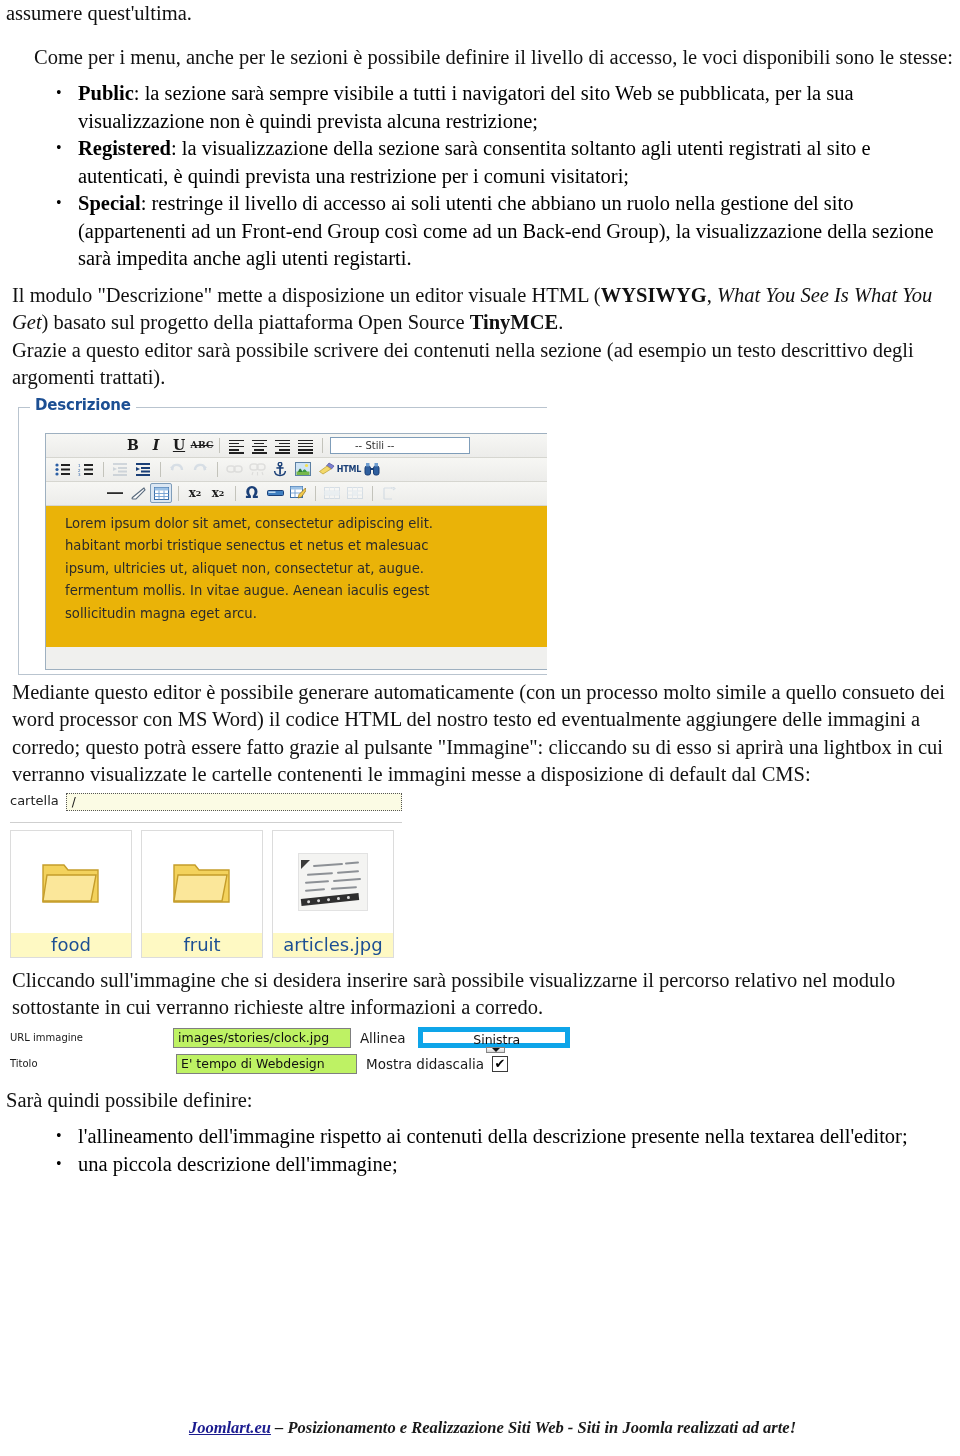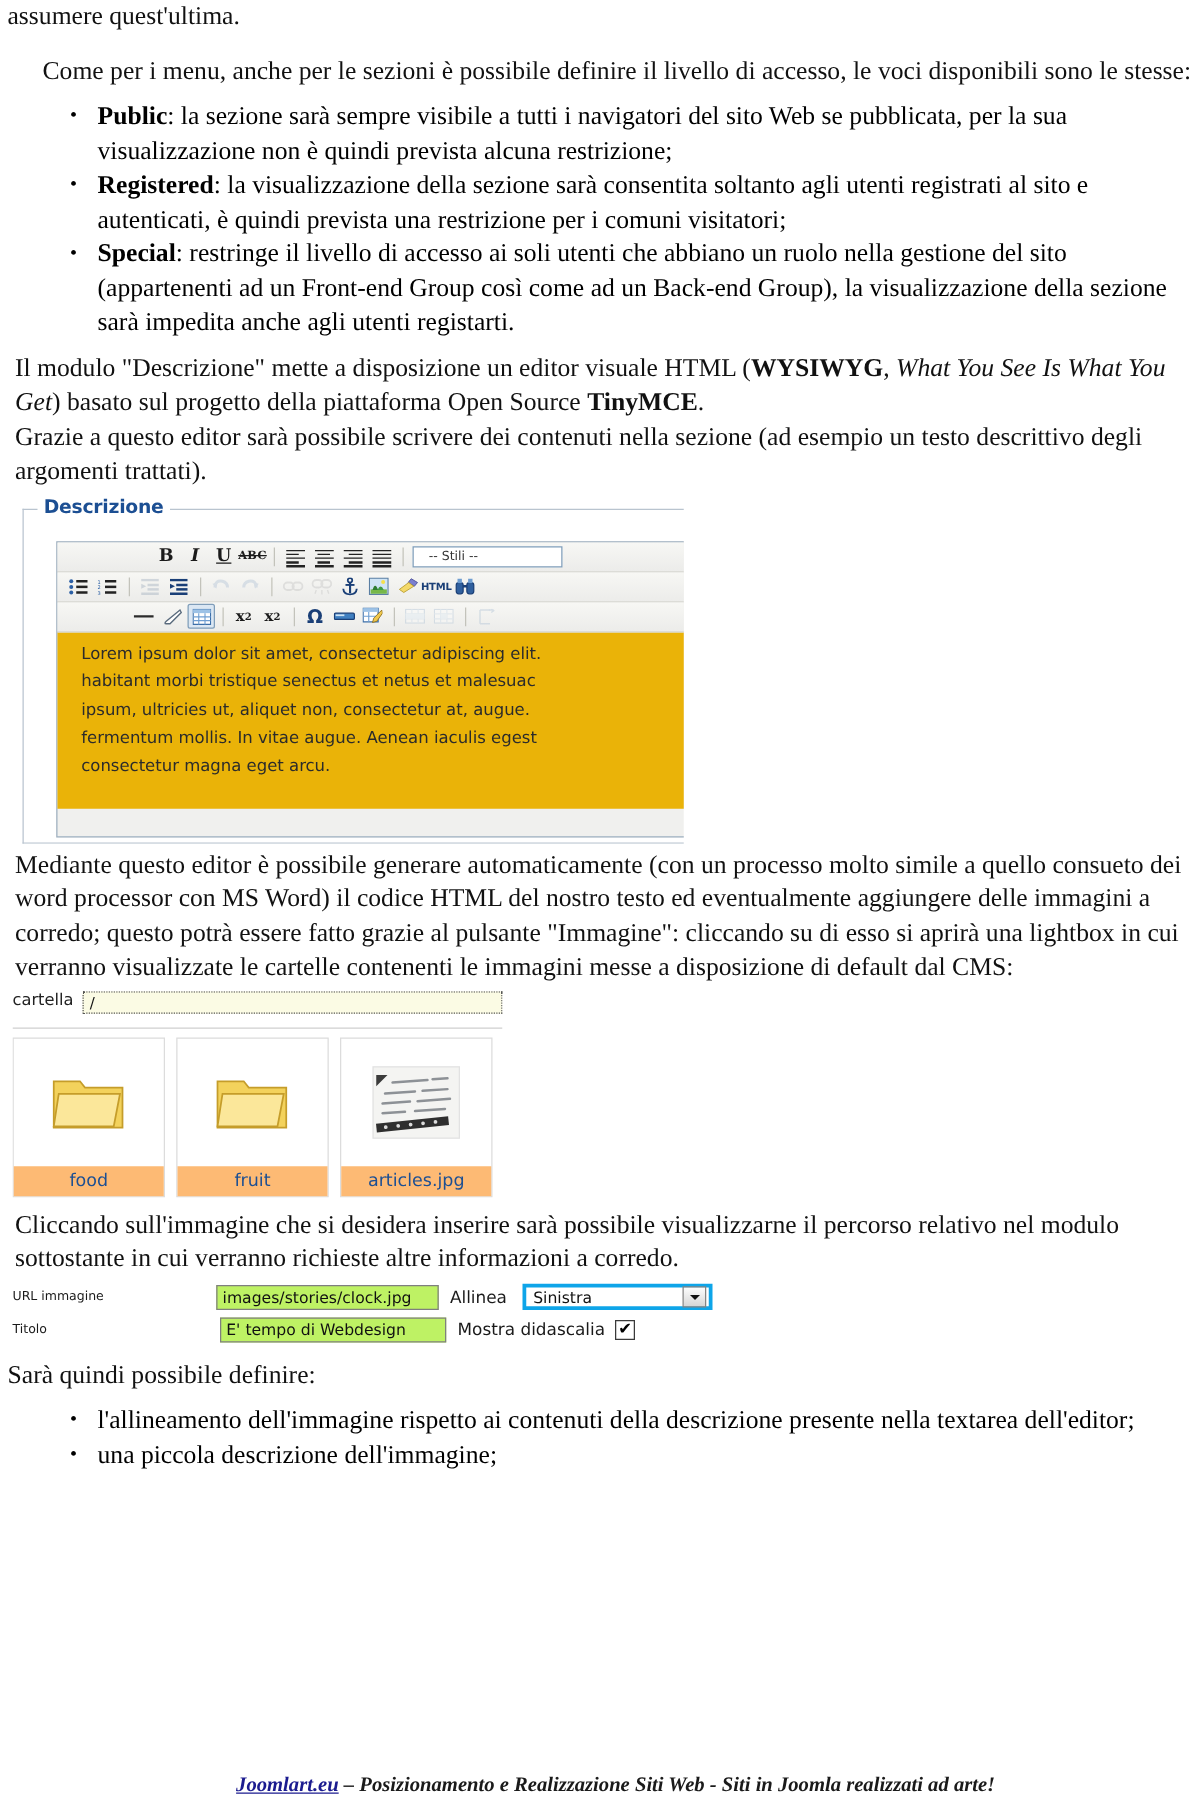--- a/index.html
+++ b/index.html
@@ -119,27 +119,27 @@
   .tb-html { font-family:"DejaVu Sans",sans-serif; font-weight:bold; font-size:8px; color:#1a3f77; letter-spacing:-0.2px;}
   .tb-omega { font-family:"DejaVu Sans",sans-serif; font-size:15px; color:#1a3f77; font-weight:bold;}
   .tb-sub, .tb-sup { font-family:"DejaVu Serif",serif; font-weight:bold; font-size:12px; }
   .tb-sub sub, .tb-sup sup { font-size:8px; }
 
   .align-ico { width:15px; height:11px; display:block; }
   .align-ico i {
     display:block; height:1.6px; background:#222; margin-bottom:1.6px;
   }
   .stili-select {
-    width:120px; height:17px;
+    width:140px; height:17px;
     border:1px solid #7f9db9;
     background:#fff;
     font-size:10px;
     font-family:"DejaVu Sans",sans-serif;
     display:flex; align-items:center;
-    padding-left:12px;
+    padding-left:24px;
     color:#333;
     margin-left:2px;
   }
   .mce-content {
     background:#eab308;
     height:141px;
     padding:7px 0 0 19px;
     overflow:hidden;
   }
   .mce-content p {
@@ -187,24 +187,24 @@
     display:flex; flex-direction:column;
     align-items:center; justify-content:flex-end;
   }
   .thumb-img {
     flex:1;
     display:flex; align-items:center; justify-content:center;
     width:100%;
   }
   .thumb-cap {
     width:100%; height:24px;
-    background:#fdba74;
+    background:#fef9c3;
     display:flex; align-items:center; justify-content:center;
     color:#1c4f93;
-    font-size:14px;
+    font-size:18px;
   }
   .folder-svg { width:62px; height:50px; display:block; }
   .photo-thumb {
     width:70px; height:58px;
     background:#f4f4f2;
     border:1px solid #e2e2e2;
     position:relative; overflow:hidden;
   }
   .photo-thumb .sc {
     position:absolute; height:2px; background:#8d9196;
@@ -244,27 +244,28 @@
     font-size:12.5px;
     display:flex; align-items:center;
     padding-left:4px;
     color:#111;
     overflow:hidden; white-space:nowrap;
   }
   .form-sublabel { margin-left:9px; font-size:13.5px; }
   .form-select {
     margin-left:12px;
     width:155px; height:21px;
-    border:3px solid #0ea5e9;
+    border:5px solid #0ea5e9;
     background:#fff;
     font-size:12.5px;
     display:flex; align-items:center; justify-content:space-between;
     padding-left:6px;
     color:#111;
     position:relative;
+    flex-direction:column;
   }
   .form-select .arrow-box {
     width:19px; height:17px;
     margin-right:2px;
     background:linear-gradient(#fdfdfd,#d6d6d6);
     border:1px solid #848484;
     display:flex; align-items:center; justify-content:center;
   }
   .form-select .arrow-box b {
     width:0;height:0;
@@ -543,21 +544,21 @@
               <path d="M9 1 L13 1 M11 0 L13 1.5 L11 3" stroke="#9bb4cd" stroke-width="1.1" fill="none"></path>
             </svg>
         </span>
       </div>
 
       <div class="mce-content">
         <p>Lorem ipsum dolor sit amet, consectetur adipiscing elit.</p>
         <p>habitant morbi tristique senectus et netus et malesuac</p>
         <p>ipsum, ultricies ut, aliquet non, consectetur at, augue.</p>
         <p>fermentum mollis. In vitae augue. Aenean iaculis egest</p>
-        <p>consectetur magna eget arcu.</p>
+        <p>sollicitudin magna eget arcu.</p>
       </div>
     </div>
   </div>
 
   <p class="body-text" style="padding-left:6px;margin-top:4px;">Mediante questo editor è possibile generare automaticamente (con un processo molto simile a quello consueto dei word processor con MS Word) il codice HTML del nostro testo ed eventualmente aggiungere delle immagini a corredo; questo potrà essere fatto grazie al pulsante "Immagine": cliccando su di esso si aprirà una lightbox in cui verranno visualizzate le cartelle contenenti le immagini messe a disposizione di default dal CMS:</p>
 
   <div class="shot-browser">
     <div class="cartella-row">
       <span class="cartella-label">cartella</span>
       <span class="cartella-input">/</span>

